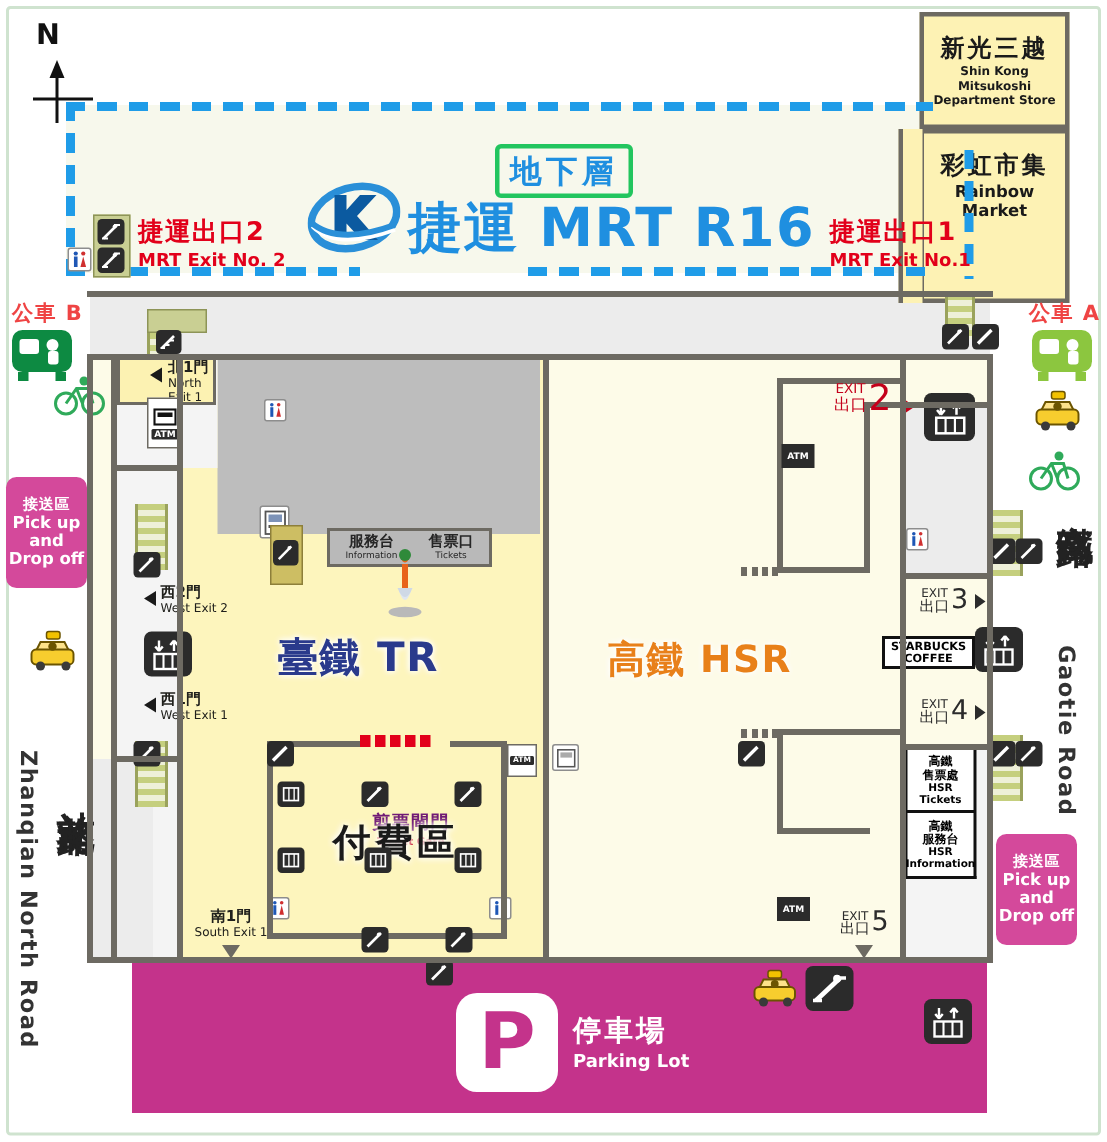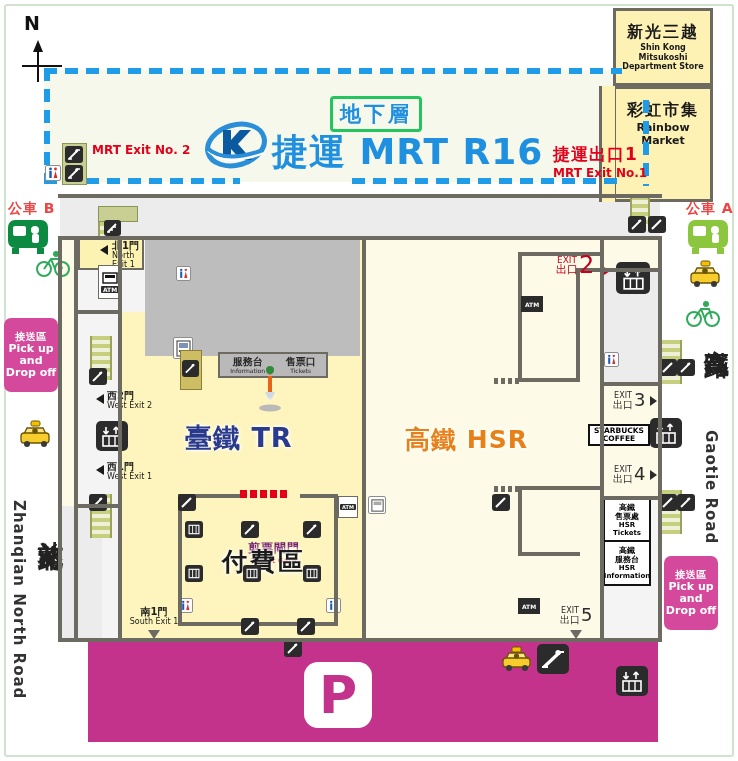--- a/index.html
+++ b/index.html
@@ -142,20 +142,21 @@
     <path d="M18 10 L18 40 L26 40 L26 29 L36 40 L47 40 L33 24 L46 10 L35 10 L26 20 L26 10 Z" fill="#0b5aa0"></path>
     <path d="M4 30 Q20 46 58 32" fill="none" stroke="#ffffff" stroke-width="5"></path>
     <path d="M2 28 Q20 44 58 30" fill="none" stroke="#2a8fd8" stroke-width="4"></path>
   </svg>
   <div class="abs mrt-title" style="left:272px;top:128px;">
     <span>捷運</span>
     <span>MRT R16</span>
   </div>
 
   <div class="abs exit-red" style="left:92px;top:143px;text-align:left;">
+    <div class="cnx">捷運出口2</div>
     <div class="enx">MRT Exit No. 2</div>
   </div>
 
   <div class="abs" style="left:62px;top:143px;width:25px;height:42px;background:#c9cf93;border:1px solid #8d9457;"></div>
   <div class="abs icon" style="left:65px;top:146px;width:18px;height:17px;">
     <svg width="14" height="13" viewBox="0 0 14 13">
         <path d="M2 11 L11 2" stroke="#fff" stroke-width="1.8" fill="none"></path>
         <circle cx="9.5" cy="3" r="1.4" fill="#fff"></circle>
         <path d="M1 11 h4 M9 2 h4" stroke="#fff" stroke-width="1.4"></path>
       </svg>
@@ -549,20 +550,24 @@
   </div>
   <div class="abs icon" style="left:677px;top:494px;width:18px;height:17px;">
     <svg width="14" height="13" viewBox="0 0 14 13">
         <path d="M2 11 L11 2" stroke="#fff" stroke-width="1.8"></path>
         <circle cx="9.5" cy="3" r="1.3" fill="#fff"></circle>
       </svg>
   </div>
 
   <div class="abs plot-p" style="left:304px;top:662px;width:68px;height:66px;">
     <span>P</span>
+  </div>
+  <div class="abs park-lbl" style="left:382px;top:674px;">
+    <div class="p-cn">停車場</div>
+    <div class="p-en">Parking Lot</div>
   </div>
   <svg class="abs" style="left:500px;top:646px;" width="32" height="28">
     <rect x="12" y="1" width="9" height="5" rx="1.5" fill="#f2c200" stroke="#6b5400" stroke-width="1"></rect>
     <path d="M6 13 l3 -6 h15 l3 6 z" fill="#fde28a" stroke="#6b5400" stroke-width="1.3"></path>
     <rect x="3" y="12" width="27" height="9" rx="3" fill="#f7cd2e" stroke="#6b5400" stroke-width="1.3"></rect>
     <circle cx="16.5" cy="10" r="2.6" fill="#6b5400"></circle>
     <circle cx="9" cy="22" r="3" fill="#3a3a3a"></circle>
     <circle cx="25" cy="22" r="3" fill="#3a3a3a"></circle>
   </svg>
   <div class="abs icon" style="left:537px;top:644px;width:32px;height:30px;border-radius:5px;">

